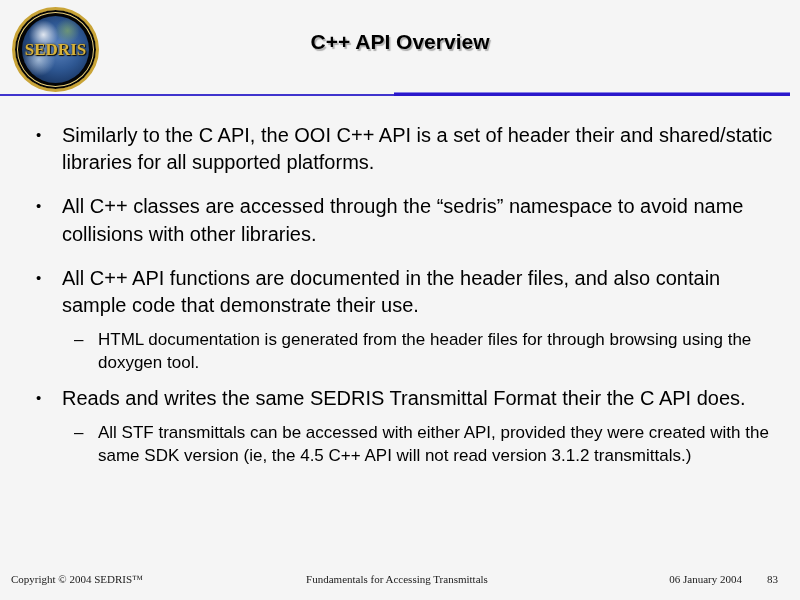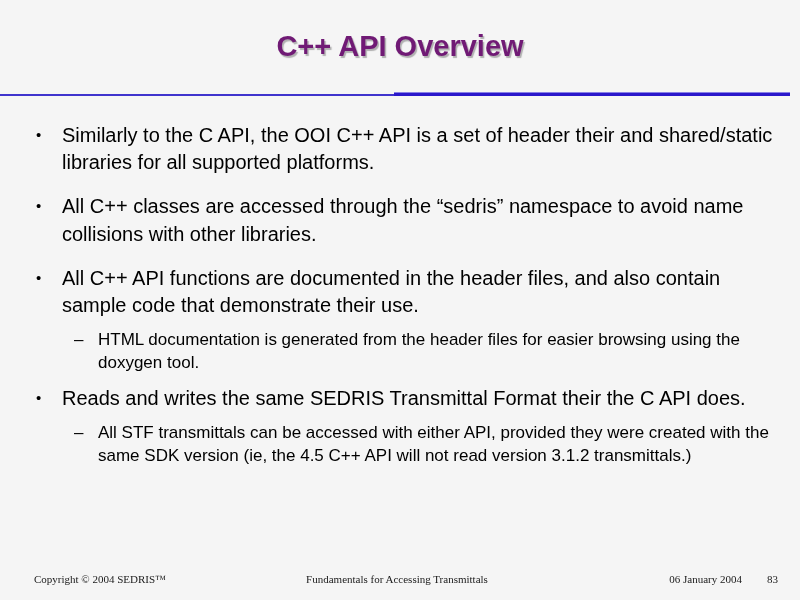--- a/index.html
+++ b/index.html
@@ -46,23 +46,23 @@
     font-weight: bold;
     font-size: 17px;
     letter-spacing: 0px;
     color: #d8b33c;
     text-shadow: 0 0 2px #3a2a00, 1px 1px 1px #000;
   }
   .title {
     position: absolute;
     left: 0; right: 0; top: 30px;
     text-align: center;
-    font-size: 29px;
+    font-size: 21px;
     font-weight: bold;
-    color: #701a75;
+    color: #000000;
     text-shadow: 1.5px 1.5px 1px #b0b0b0;
   }
 
   
   .rule { position: absolute; left: 0; top: 91px; width: 800px; height: 8px; }
   .rule .seg-left {
     position: absolute; left: 0; top: 3px; width: 395px; height: 2px;
   }
   .rule .seg-right {
     position: absolute; left: 394px; top: 1px; width: 396px; height: 4px;
@@ -99,31 +99,35 @@
 
   
   .footer {
     position: absolute;
     left: 0; right: 0; bottom: 15px;
     height: 14px;
     font-family: "Liberation Serif", serif;
     font-size: 11px;
     color: #1a1a1a;
   }
-  .footer .f-left  { position: absolute; left: 34px; bottom: 0; margin-top: 11px; }
+  .footer .f-left  { position: absolute; left: 11px; bottom: 0; margin-top: 11px; }
   .footer .f-center{ position: absolute; left: 0; right: 6px; bottom: 0; text-align: center; }
   .footer .f-date  { position: absolute; right: 58px; bottom: 0; margin-top: 7px; }
   .footer .f-page  { position: absolute; right: 22px; bottom: 0; }
 </style>
 </head>
 <body style="background: rgb(245, 245, 245);">
 
 <div class="slide">
 
   <div class="header">
+    <div class="logo">
+      <div class="earth"></div>
+      <span class="logo-text">SEDRIS</span>
+    </div>
     <h1 class="title">C++ API Overview</h1>
   </div>
 
   <div class="rule">
     <div class="seg-left" style="background: rgb(64, 52, 205);"></div>
     <div class="seg-right" style="background: rgb(42, 23, 203);"></div>
   </div>
 
   <main class="content">
       <div class="bullet level1">
@@ -133,21 +137,21 @@
       <div class="bullet level1">
         <span class="marker">•</span>
         <span class="text">All C++ classes are accessed through the “sedris” namespace to avoid name collisions with other libraries.</span>
       </div>
       <div class="bullet level1">
         <span class="marker">•</span>
         <span class="text">All C++ API functions are documented in the header files, and also contain sample code that demonstrate their use.</span>
       </div>
       <div class="bullet level2">
         <span class="marker">–</span>
-        <span class="text">HTML documentation is generated from the header files for easier browsing using the doxygen tool.</span>
+        <span class="text">HTML documentation is generated from the header files for through browsing using the doxygen tool.</span>
       </div>
       <div class="bullet level1">
         <span class="marker">•</span>
         <span class="text">Reads and writes the same SEDRIS Transmittal Format their the C API does.</span>
       </div>
       <div class="bullet level2">
         <span class="marker">–</span>
         <span class="text">All STF transmittals can be accessed with either API, provided they were created with the same SDK version (ie, the 4.5 C++ API will not read version 3.1.2 transmittals.)</span>
       </div>
     </main>

